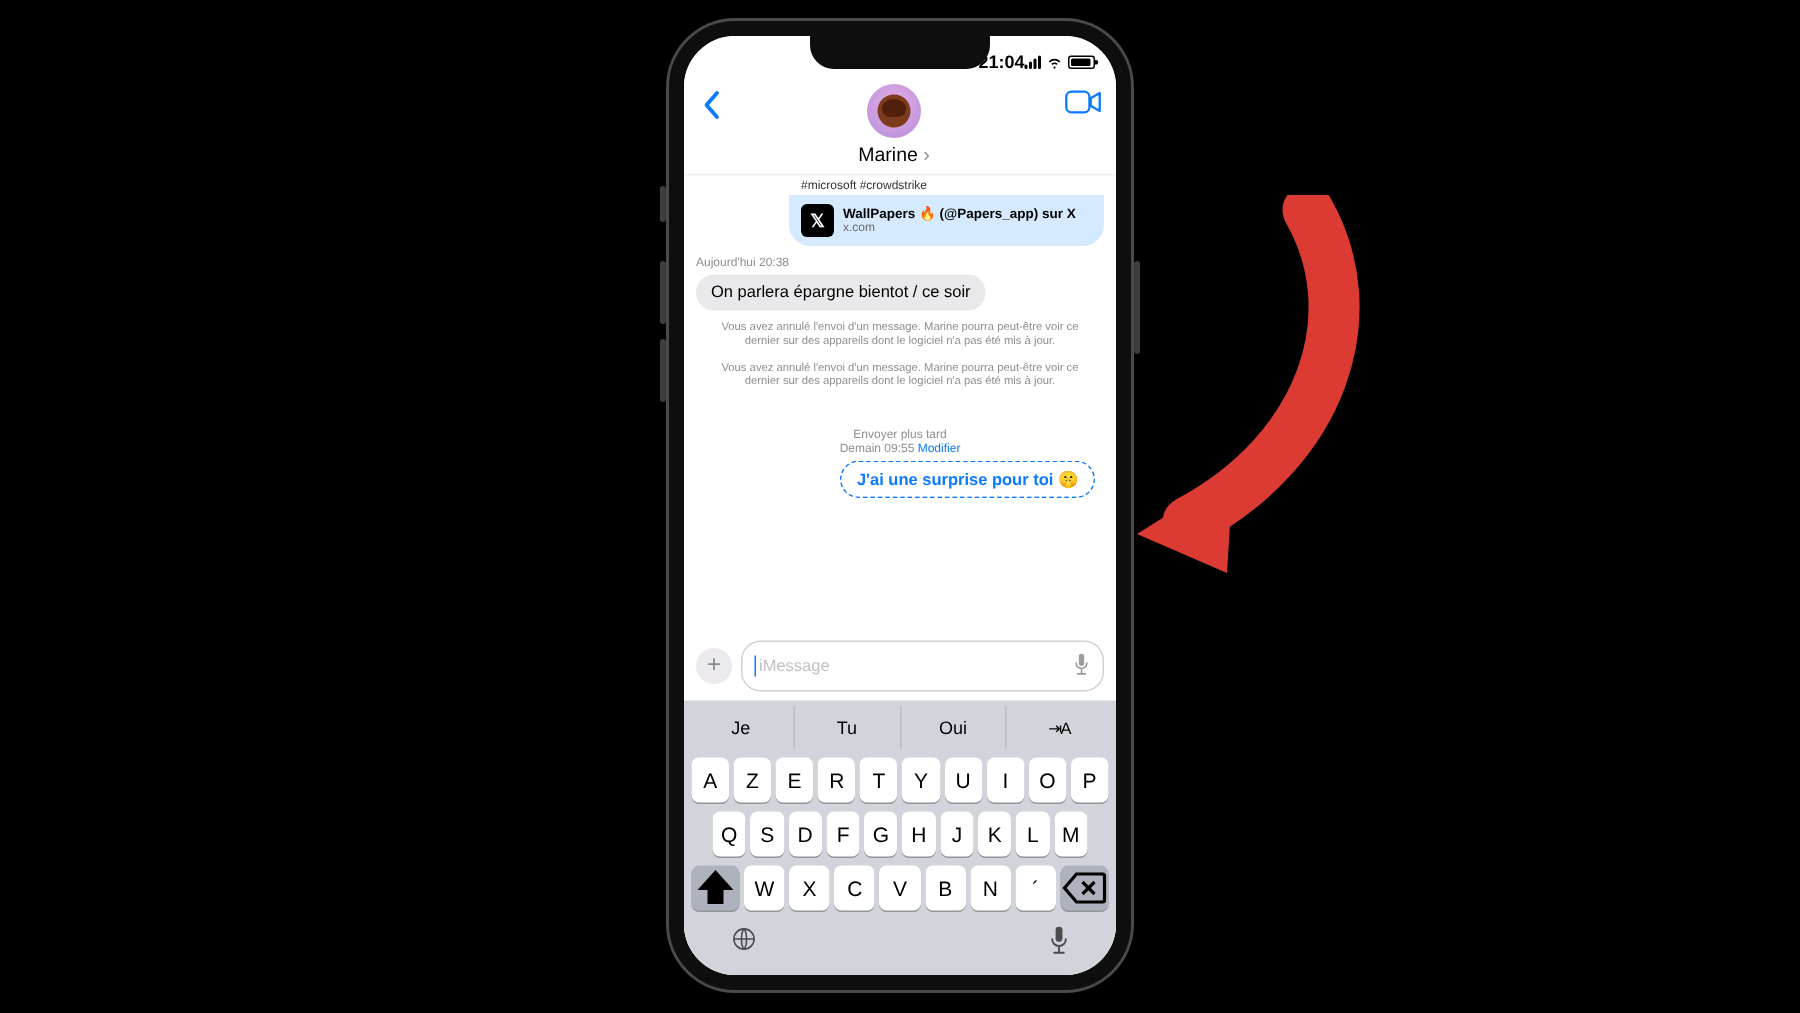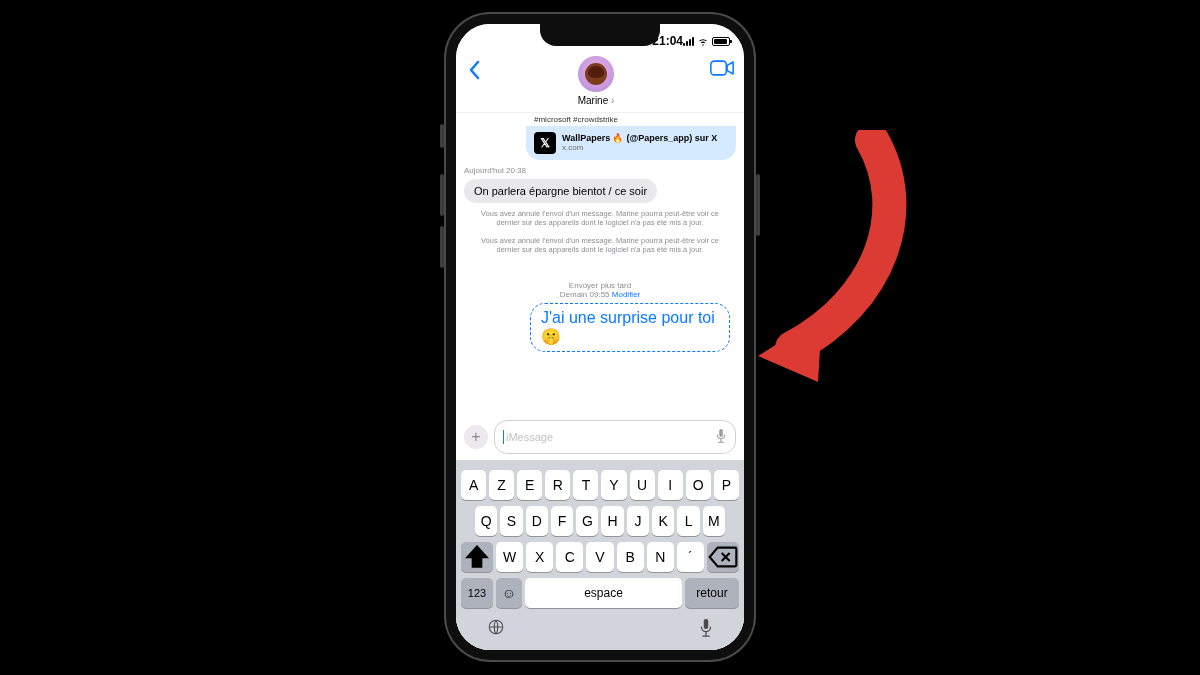--- a/index.html
+++ b/index.html
@@ -41,21 +41,21 @@
   .battery::after { content: ""; position: absolute; right: -3px; top: 2px; width: 2px; height: 3px; background: #000; border-radius: 0 1px 1px 0; }
   .battery-fill { position: absolute; inset: 1px; background: #000; border-radius: 1px; width: 80%; }
 
   
   .chat-header { display: flex; align-items: flex-start; justify-content: space-between; padding: 2px 10px 6px; border-bottom: 1px solid rgba(0,0,0,.06); }
   .back-chevron { color: #0a7aff; font-size: 22px; font-weight: 500; padding-top: 4px; }
   .contact-center { display: flex; flex-direction: column; align-items: center; gap: 3px; }
   .avatar { width: 36px; height: 36px; border-radius: 50%; background: radial-gradient(circle at 50% 40%, #e6b1e6, #b48bd9); display: flex; align-items: center; justify-content: center; overflow: hidden; }
   .avatar-face { width: 22px; height: 22px; border-radius: 50%; background: #7b3b1c; position: relative; }
   .avatar-face::before { content:""; position:absolute; top:3px; left:3px; width:16px; height:12px; border-radius:50% 50% 40% 40%; background:#521f0d; }
-  .contact-name { font-size: 10px; color: #000; }
+  .contact-name { font-size: 13px; color: #000; }
   .contact-name::after { content: " ›"; color: #8e8e93; }
   .facetime { color: #0a7aff; padding-top: 4px; }
 
   
   .chat-body { flex: 1; overflow: hidden; padding: 0 8px; font-size: 10px; color: #000; }
   .link-card {
     margin: 2px 0 6px auto; width: 210px; background: #d6eaff; border-radius: 0 0 14px 14px;
     padding: 6px 8px; display: flex; gap: 6px; align-items: center;
   }
   .cutoff-text { font-size: 8px; color: #333; margin: 2px 0 0 auto; width: 210px; padding: 0 8px; overflow: hidden; text-overflow: ellipsis; white-space: nowrap; }
@@ -72,21 +72,21 @@
 
   .sys-msg { text-align: center; font-size: 7.5px; line-height: 1.25; color: #8e8e93; padding: 4px 10px; }
 
   .send-later-label { text-align: center; font-size: 8px; color: #8e8e93; margin-top: 22px; }
   .send-later-time { text-align: center; font-size: 8px; color: #8e8e93; }
   .send-later-time .edit { color: #0a7aff; }
 
   .bubble-scheduled {
     margin: 4px 6px 6px auto; width: fit-content; max-width: 200px;
     border: 1.5px dashed #0a7aff; border-radius: 15px;
-    padding: 5px 10px; font-size: 16px; color: #0a7aff; background: #fff;
+    padding: 5px 10px; font-size: 11px; color: #0a7aff; background: #fff; font-weight: bold;
   }
 
   
   .compose { display: flex; align-items: center; gap: 6px; padding: 4px 8px 6px; }
   .plus-btn { width: 24px; height: 24px; border-radius: 50%; background: #eceaef; color: #89898e; display: flex; align-items: center; justify-content: center; font-size: 16px; }
   .compose-field { flex: 1; height: 34px; border: 1px solid #d1d1d5; border-radius: 13px; display: flex; align-items: center; padding: 0 8px; font-size: 11px; color: #c1c1c4; position: relative; }
   .cursor-line { width: 1px; height: 14px; background: #0a7aff; margin-right: 2px; }
   .mic-icon { margin-left: auto; color: #9b9ba0; }
 
   
@@ -199,20 +199,28 @@
         <span class="mic-icon">
           <svg width="12" height="16" viewBox="0 0 12 18">
               <rect x="4" y="1" width="4" height="9" rx="2" fill="#9b9ba0"></rect>
               <path d="M2 8a4 4 0 0 0 8 0M6 12v4M3 16h6" stroke="#9b9ba0" stroke-width="1.2" fill="none" stroke-linecap="round"></path>
             </svg>
         </span>
       </div>
     </div>
 
     <div class="kb">
+      <div class="suggest-row">
+        <div class="suggest">Je</div>
+        <div class="suggest">Tu</div>
+        <div class="suggest">Oui</div>
+        <div class="suggest">
+            <span class="sugg-icon">⇥A</span>
+          </div>
+      </div>
 
       <div class="key-row">
         <div class="key">A</div>
         <div class="key">Z</div>
         <div class="key">E</div>
         <div class="key">R</div>
         <div class="key">T</div>
         <div class="key">Y</div>
         <div class="key">U</div>
         <div class="key">I</div>
@@ -247,26 +255,20 @@
         <div class="key">N</div>
         <div class="key">´</div>
         <div class="key key-mod">
           <svg viewBox="0 0 24 24">
               <path d="M8 5 H21 A1 1 0 0 1 22 6 V18 A1 1 0 0 1 21 19 H8 L2 12 Z" fill="none" stroke="#000" stroke-width="1.6"></path>
               <path d="M11 9 L17 15 M17 9 L11 15" stroke="#000" stroke-width="1.6"></path>
             </svg>
         </div>
       </div>
 
-      <div class="key-row">
-        <div class="key key-123">123</div>
-        <div class="key key-emoji">☺</div>
-        <div class="key key-space">espace</div>
-        <div class="key key-return">retour</div>
-      </div>
 
       <div class="kb-bottom">
         <span>
           <svg width="18" height="18" viewBox="0 0 24 24">
               <circle cx="12" cy="12" r="9" fill="none" stroke="#4b4b4e" stroke-width="1.4"></circle>
               <path d="M3 12h18M12 3c3 3 3 15 0 18M12 3c-3 3-3 15 0 18" fill="none" stroke="#4b4b4e" stroke-width="1.4"></path>
             </svg>
         </span>
         <span>
           <svg width="14" height="20" viewBox="0 0 14 22">

